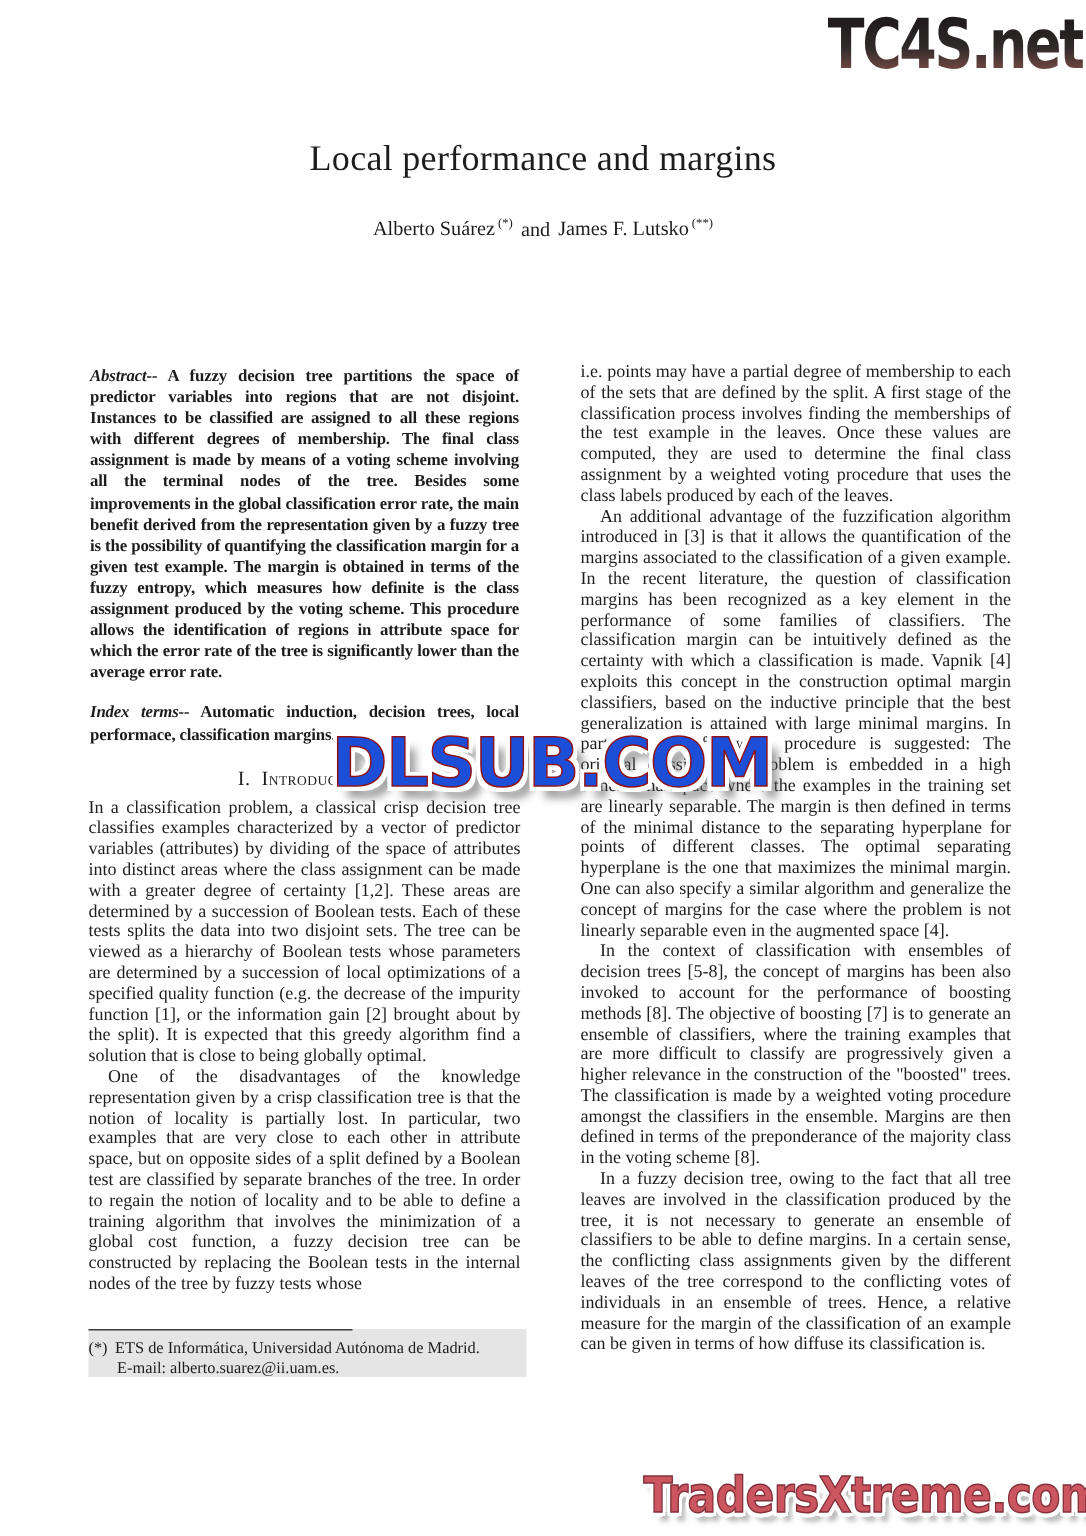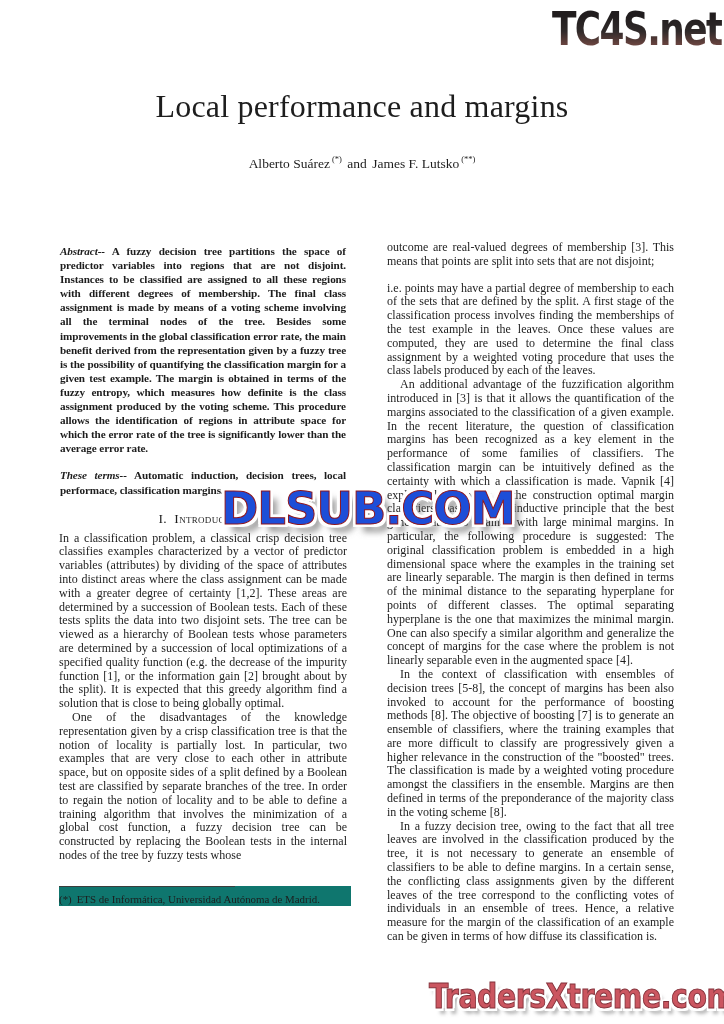--- a/index.html
+++ b/index.html
@@ -35,42 +35,42 @@
     transform:scaleX(0.86); transform-origin:0 50%;
     color:#cb5660; -webkit-text-stroke:1px #83313a;
     text-shadow:
       -2.5px -2.5px 0 #fff, 2.5px -2.5px 0 #fff, -2.5px 2.5px 0 #fff, 2.5px 2.5px 0 #fff,
       0 -3px 0 #fff, 0 3px 0 #fff, -3px 0 0 #fff, 3px 0 0 #fff,
       5px 6px 4px rgba(120,120,120,0.55);
   }
 
   
   .title-block { position:absolute; top:88px; left:0; width:724px; text-align:center; }
-  .title-line { display:block; font-size:32px; line-height:36px; letter-spacing:0.2px;text-align:center; }
-  .authors { margin-top:30px; font-size:13.5px; }
+  .title-line { display:block; font-size:24px; line-height:36px; letter-spacing:0.2px;text-align:center; }
+  .authors { margin-top:19px; font-size:13.5px; }
   .amark { font-size:8.5px; vertical-align:super; margin-left:2px; }
   .conj { margin:0 2px; }
 
   
   .col-left  { position:absolute; left:59px;  top:243px; width:288px; height:642px; overflow:hidden; }
   .col-right { position:absolute; left:387px; top:241px; width:287px; }
 
   .abstract { font-weight:bold; font-size:11.2px; line-height:14.1px;
               text-align:justify; margin:1px; letter-spacing:-0.1px; }
   .index-terms { margin-top:13px; }
   .ital { font-style:italic; }
   .sec-heading { font-variant:small-caps; font-weight:normal; font-size:13.5px;
                  text-align:center; margin:14px 0 5px 0; letter-spacing:0.3px; }
   .body-p { font-size:12px; line-height:13.8px; text-align:justify; margin:0; }
   .indent { text-indent:13px; }
   .gap-after { margin-bottom:13px; }
 
   
   .footnotes { position:absolute; left:59px; top:886px; width:292px;
-               background:#0f766e; font-size:10.9px; line-height:12.7px; }
+               background:#e5e5e5; font-size:10.9px; line-height:12.7px; }
   .fn-rule { width:176px; border-top:1px solid #3c3c3c; margin:0 0 6px 0; }
   .fn-marker { margin-right:5px; }
   .fn-cont { display:block; padding-left:19px; }
 </style>
 </head>
 <body>
 
 <div class="page">
 
   <div class="title-block">
@@ -79,38 +79,38 @@
     </div>
     <div class="authors">
       <span>Alberto Suárez</span><sup class="amark">(*)</sup>
       <span class="conj">and</span>
       <span>James F. Lutsko</span><sup class="amark">(**)</sup>
     </div>
   </div>
 
   <div class="col-left">
     <p class="abstract"><span class="ital">Abstract--</span> <span>A fuzzy decision tree partitions the space of predictor variables into regions that are not disjoint. Instances to be classified are assigned to all these regions with different degrees of membership. The final class assignment is made by means of a voting scheme involving all the terminal nodes of the tree. Besides some improvements in the global classification error rate, the main benefit derived from the representation given by a fuzzy tree is the possibility of quantifying the classification margin for a given test example. The margin is obtained in terms of the fuzzy entropy, which measures how definite is the class assignment produced by the voting scheme. This procedure allows the identification of regions in attribute space for which the error rate of the tree is significantly lower than the average error rate.</span></p>
-    <p class="abstract index-terms"><span class="ital">These terms--</span> <span>Automatic induction, decision trees, local performace, classification margins.</span></p>
+    <p class="abstract index-terms"><span class="ital">Index terms--</span> <span>Automatic induction, decision trees, local performace, classification margins.</span></p>
     <h2 class="sec-heading">I.&nbsp;&nbsp;Introduction</h2>
     <p class="body-p">In a classification problem, a classical crisp decision tree classifies examples characterized by a vector of predictor variables (attributes) by dividing of the space of attributes into distinct areas where the class assignment can be made with a greater degree of certainty [1,2]. These areas are determined by a succession of Boolean tests. Each of these tests splits the data into two disjoint sets. The tree can be viewed as a hierarchy of Boolean tests whose parameters are determined by a succession of local optimizations of a specified quality function (e.g. the decrease of the impurity function [1], or the information gain [2] brought about by the split). It is expected that this greedy algorithm find a solution that is close to being globally optimal.</p>
     <p class="body-p indent">One of the disadvantages of the knowledge representation given by a crisp classification tree is that the notion of locality is partially lost. In particular, two examples that are very close to each other in attribute space, but on opposite sides of a split defined by a Boolean test are classified by separate branches of the tree. In order to regain the notion of locality and to be able to define a training algorithm that involves the minimization of a global cost function, a fuzzy decision tree can be constructed by replacing the Boolean tests in the internal nodes of the tree by fuzzy tests whose</p>
   </div>
 
   <div class="col-right">
-    <p class="body-p gap-after">outcome are real-valued degrees of membership [3]. This means that points are split into sets that are not disjoint;</p>
     <p class="body-p">i.e. points may have a partial degree of membership to each of the sets that are defined by the split. A first stage of the classification process involves finding the memberships of the test example in the leaves. Once these values are computed, they are used to determine the final class assignment by a weighted voting procedure that uses the class labels produced by each of the leaves.</p>
     <p class="body-p indent">An additional advantage of the fuzzification algorithm introduced in [3] is that it allows the quantification of the margins associated to the classification of a given example. In the recent literature, the question of classification margins has been recognized as a key element in the performance of some families of classifiers. The classification margin can be intuitively defined as the certainty with which a classification is made. Vapnik [4] exploits this concept in the construction optimal margin classifiers, based on the inductive principle that the best generalization is attained with large minimal margins. In particular, the following procedure is suggested: The original classification problem is embedded in a high dimensional space where the examples in the training set are linearly separable. The margin is then defined in terms of the minimal distance to the separating hyperplane for points of different classes. The optimal separating hyperplane is the one that maximizes the minimal margin. One can also specify a similar algorithm and generalize the concept of margins for the case where the problem is not linearly separable even in the augmented space [4].</p>
     <p class="body-p indent">In the context of classification with ensembles of decision trees [5-8], the concept of margins has been also invoked to account for the performance of boosting methods [8]. The objective of boosting [7] is to generate an ensemble of classifiers, where the training examples that are more difficult to classify are progressively given a higher relevance in the construction of the "boosted" trees. The classification is made by a weighted voting procedure amongst the classifiers in the ensemble. Margins are then defined in terms of the preponderance of the majority class in the voting scheme [8].</p>
     <p class="body-p indent">In a fuzzy decision tree, owing to the fact that all tree leaves are involved in the classification produced by the tree, it is not necessary to generate an ensemble of classifiers to be able to define margins. In a certain sense, the conflicting class assignments given by the different leaves of the tree correspond to the conflicting votes of individuals in an ensemble of trees. Hence, a relative measure for the margin of the classification of an example can be given in terms of how diffuse its classification is.</p>
   </div>
 
   <div class="footnotes">
     <div class="fn-rule"></div>
     <div class="footnote">
       <span class="fn-marker">(*)</span><span>ETS de Informática, Universidad Autónoma de Madrid.</span>
+      <span class="fn-cont">E-mail: alberto.suarez@ii.uam.es.</span>
     </div>
   </div>
 
   <div class="wm-top">TC4S.net</div>
   <div class="wm-center">DLSUB.COM</div>
   <div class="wm-bottom">TradersXtreme.com</div>
 
 </div>
 
 </body></html>

